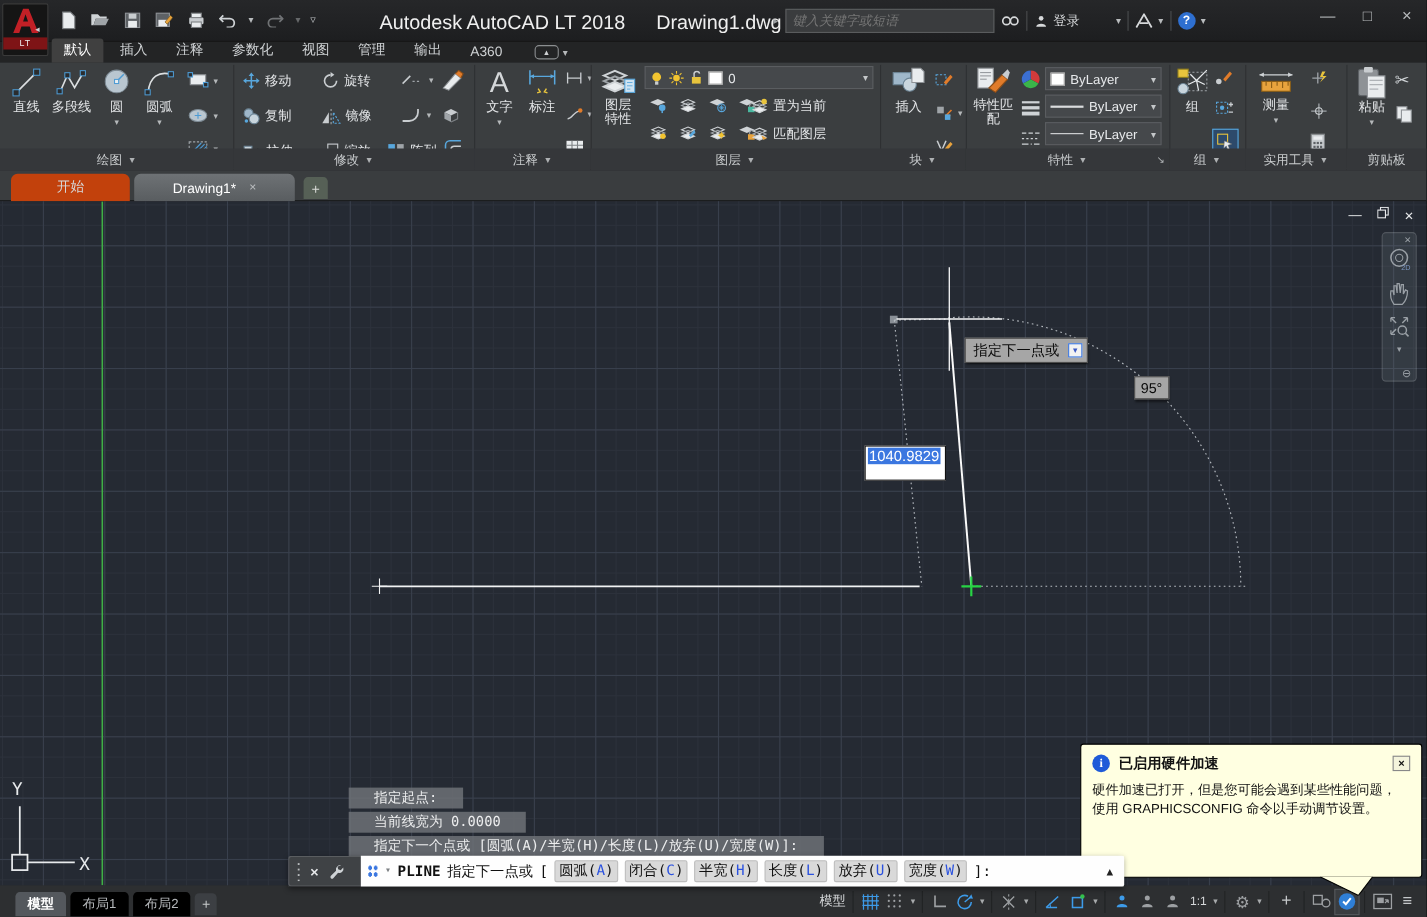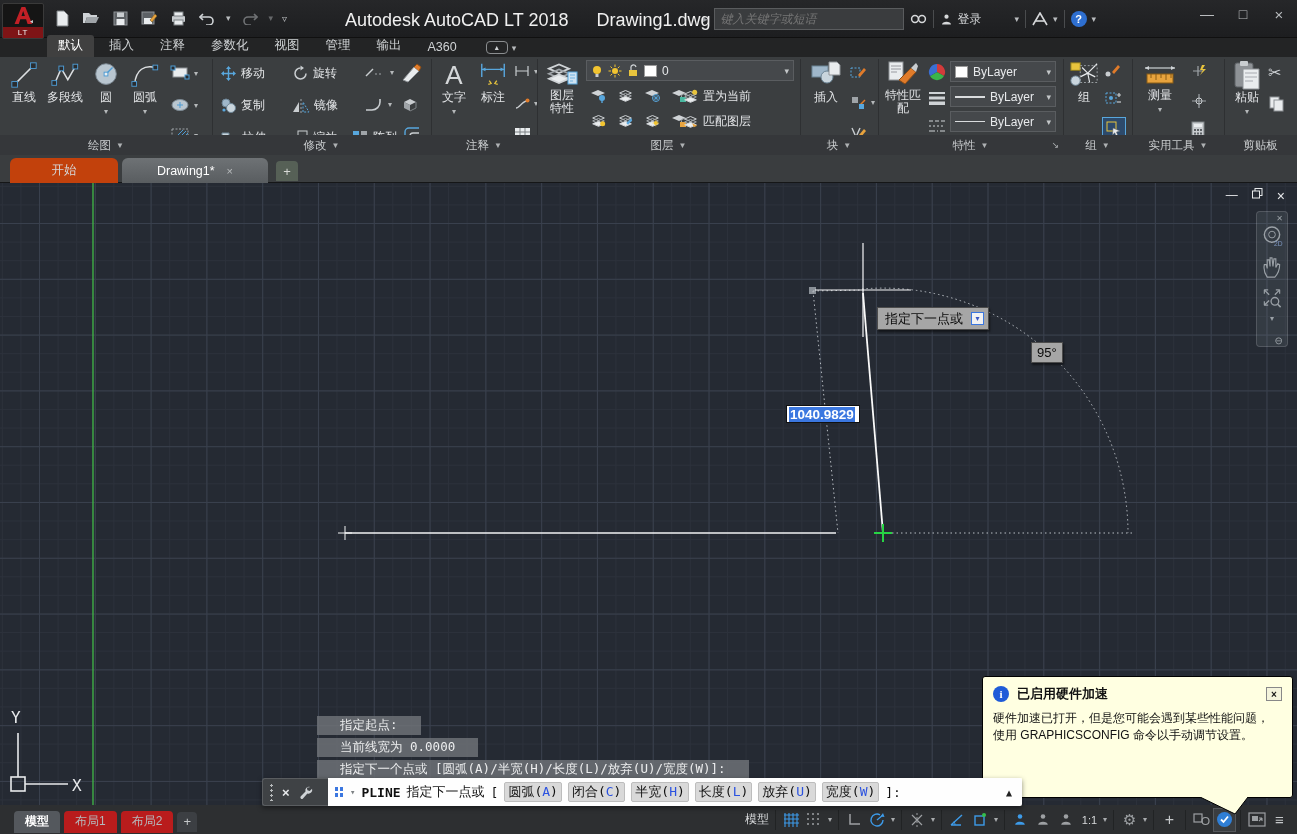--- a/index.html
+++ b/index.html
@@ -4,21 +4,21 @@
 <style>
   *{margin:0;padding:0;box-sizing:border-box;}
   html,body{width:1297px;height:834px;overflow:hidden;background:#000;}
   body{font-family:"Liberation Sans",sans-serif;-webkit-font-smoothing:antialiased;}
   .app{position:relative;width:1297px;height:834px;background:#2a2c2e;overflow:hidden;}
   svg{display:block;}
 
   
   .titlebar{position:absolute;left:0;top:0;width:1297px;height:38px;
     background:linear-gradient(#262729,#1d1e20);border-bottom:1px solid #101010;}
-  .applogo{position:absolute;left:2px;top:3px;width:42px;height:36px;background:#151515;
+  .applogo{position:absolute;left:2px;top:3px;width:42px;height:48px;background:#151515;
     border:1px solid #3a3a3a;border-radius:2px;z-index:30;display:flex;flex-direction:column;align-items:center;}
   .applogo .lt{font-size:8px;color:#eee;letter-spacing:1px;background:#7e1416;width:100%;text-align:center;padding:1px 0;}
   .qat{position:absolute;left:52px;top:6px;height:24px;display:flex;align-items:center;gap:9px;color:#cfd2d5;}
   .qbtn{width:20px;height:20px;display:flex;align-items:center;justify-content:center;font-size:15px;color:#cfd2d5;}
   .qcar{font-size:9px;color:#b9bcbe;}
   .wtitle{position:absolute;top:10px;left:345px;display:flex;gap:28px;color:#f0f0f0;font-size:18px;white-space:nowrap;}
   .infocenter{position:absolute;left:703px;top:7px;height:24px;display:flex;align-items:center;gap:6px;}
   .ic-search{width:190px;height:22px;background:#3a3c3e;border:1px solid #5a5c5e;color:#a7a7a7;
     font-style:italic;font-size:12px;padding:0 6px;outline:none;font-family:"Liberation Sans",sans-serif;}
   .ic-grp{display:flex;align-items:center;gap:5px;color:#d6d8da;font-size:12px;}
@@ -69,22 +69,22 @@
     background-position:39px 40px,39px 40px,39px 40px,39px 40px;overflow:hidden;}
   .docctl{position:absolute;right:12px;top:5px;display:flex;gap:14px;color:#e8eaec;font-size:12px;z-index:3;}
   .navbar{position:absolute;left:1256px;top:28px;width:32px;height:136px;background:rgba(150,160,170,0.14);
     border:1px solid rgba(255,255,255,0.15);border-radius:4px;z-index:3;display:flex;flex-direction:column;align-items:center;color:#9aa0a6;}
   .dyn-tip{position:absolute;left:877px;top:124px;height:23px;background:#a6a6a6;border:1px solid #4c4c4c;
     box-shadow:1px 2px 2px rgba(0,0,0,.5);display:flex;align-items:center;gap:8px;padding:0 4px 0 7px;
     color:#0a0a0a;font-size:13px;z-index:4;}
   .dyn-tip .tabico{width:13px;height:13px;background:#f2f2f2;border:1px solid #3b77e0;display:flex;align-items:center;justify-content:center;font-size:8px;color:#3b58c4;}
   .dyn-angle{position:absolute;left:1031px;top:159px;background:#a6a6a6;border:1px solid #4c4c4c;
     box-shadow:1px 2px 2px rgba(0,0,0,.5);padding:2px 5px;color:#0a0a0a;font-size:13px;z-index:4;}
-  .dyn-dist{position:absolute;left:786px;top:222px;background:#fff;border:1px solid #111;padding:1px 4px 0 2px;
-    font-size:13.5px;z-index:4;font-weight:bold;}
+  .dyn-dist{position:absolute;left:786px;top:222px;background:#fff;border:1px solid #111;padding:1px 4px 14px 2px;
+    font-size:13.5px;z-index:4;}
   .dyn-dist .sel{background:#3b77e0;color:#fff;padding:0 1px;}
   .cmdhist{position:absolute;left:317px;top:533px;z-index:2;font-family:"DejaVu Sans Mono",monospace;font-size:12.5px;color:#ecedee;}
   .cmdhist div{display:table;background:rgba(112,116,121,0.82);padding:1px 23px;margin-bottom:3px;white-space:pre;}
 
   
   .cmdbar{position:absolute;left:262px;top:778px;width:760px;height:28px;display:flex;z-index:6;
     box-shadow:0 2px 5px rgba(0,0,0,.45);}
   .cmd-grip{width:66px;background:#3f4245;border:1px solid #5a5d60;border-right:none;border-radius:3px 0 0 3px;
     display:flex;align-items:center;gap:8px;padding:0 6px;color:#e8eaec;}
   .gripdots{width:5px;height:18px;background-image:radial-gradient(#b8bbbd 1px,transparent 1.2px);background-size:5px 5px;}
@@ -92,21 +92,21 @@
     font-family:"DejaVu Sans Mono",monospace;font-size:13px;color:#111;white-space:nowrap;}
   .bluedots{width:10px;height:12px;background-image:radial-gradient(#3b77e0 1.6px,transparent 1.8px);background-size:5px 6px;}
   .chip{background:#d9d9d9;border:1px solid #bdbdbd;border-radius:2px;padding:0 3px;display:inline-flex;line-height:18px;}
   .chip .k{color:#2b52e0;}
   .chip .k::before{content:"(";color:#111;}
   .chip .k::after{content:")";color:#111;}
   .cmd-up{margin-left:auto;font-size:10px;color:#222;padding:0 4px;}
 
   
   .statusbar{position:absolute;left:0;top:805px;width:1297px;height:29px;background:#2d2f31;z-index:2;display:flex;align-items:center;}
-  .ltab{height:22px;margin-top:4px;border-radius:4px 4px 0 0;padding:0 11px;display:flex;align-items:center;font-size:12px;color:#b5b8bb;background:#b91c1c;}
+  .ltab{height:22px;margin-top:4px;border-radius:4px 4px 0 0;padding:0 11px;display:flex;align-items:center;font-size:12px;color:#b5b8bb;background:#000000;}
   .ltab.active{background:#54585d;color:#fff;font-weight:bold;}
   .lplus{width:20px;height:20px;margin:4px 0 0 4px;border-radius:4px 4px 0 0;background:#3c3f43;color:#c5c8ca;display:flex;align-items:center;justify-content:center;font-size:13px;}
   .sic{height:24px;min-width:23px;display:flex;align-items:center;justify-content:center;color:#9da0a3;font-size:13px;padding:0 2px;}
   .sic.on{color:#3d9be9;}
   .ssep{width:1px;height:20px;background:#212324;margin:0 4px;}
   .scar{font-size:8px;color:#a8abad;padding:0 2px;}
 
   
   .bubble{position:absolute;left:982px;top:676px;width:311px;height:122px;background:#ffffe1;border:1px solid #000;
     border-radius:3px;z-index:5;padding:8px 10px 6px 10px;font-size:12px;color:#111;}

